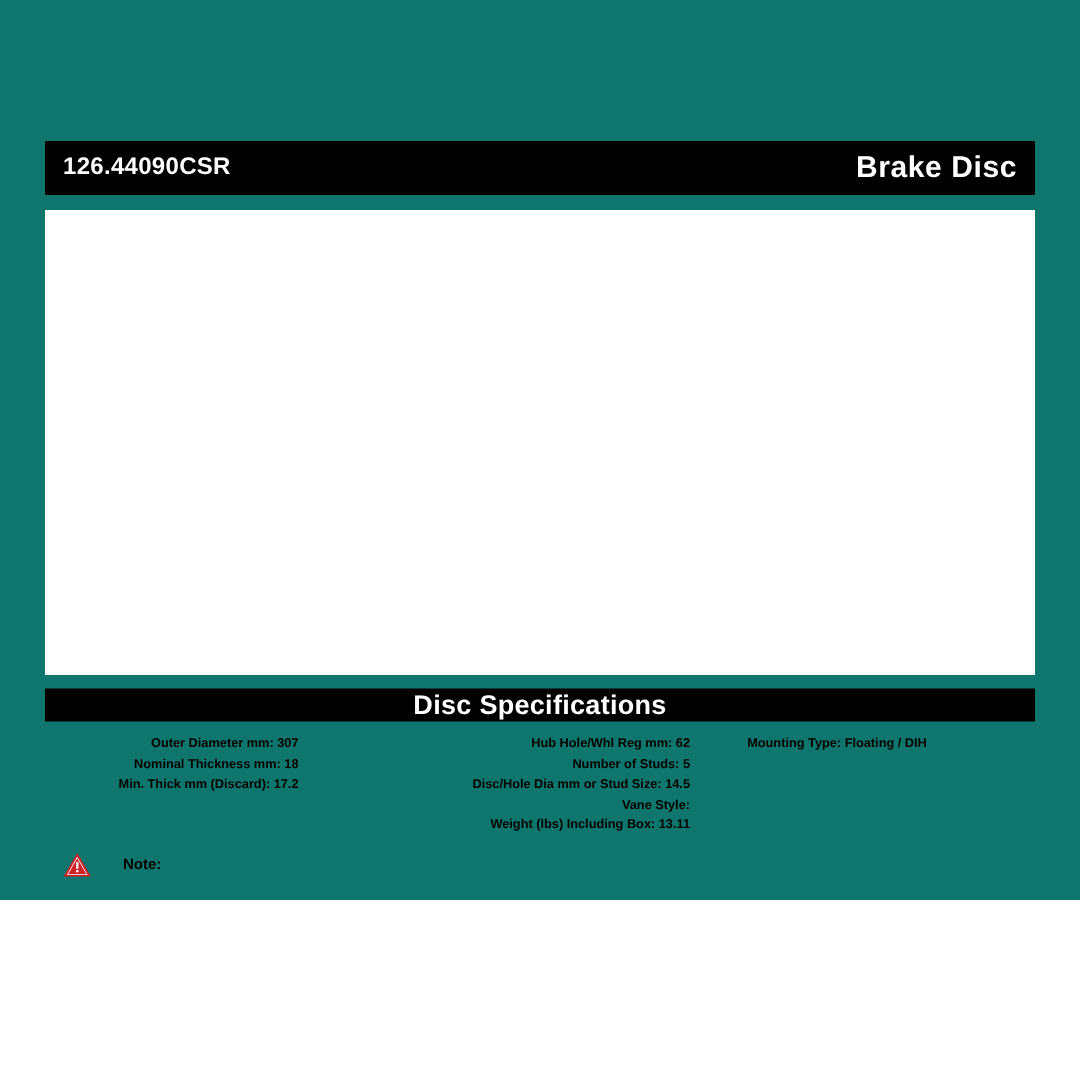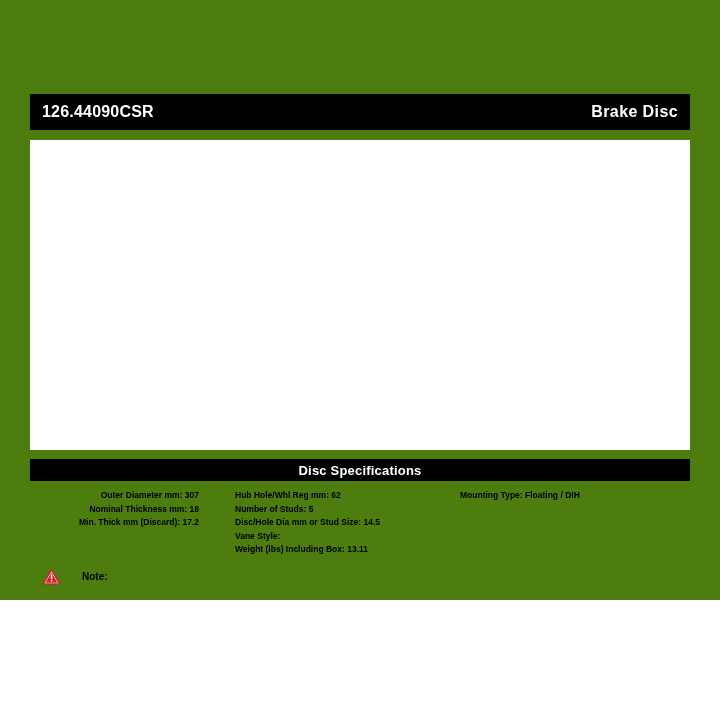--- a/index.html
+++ b/index.html
@@ -15,21 +15,21 @@
     position: relative;
     overflow: hidden;
   }
 
   .sheet {
     position: absolute;
     left: 0;
     top: 0;
     width: 720px;
     height: 720px;
-    background: #4d7c0f;
+    background: #0f766e;
   }
 
   
   .header-bar {
     position: absolute;
     left: 30px;
     top: 94px;
     width: 660px;
     height: 36px;
     background: #000000;
@@ -40,21 +40,21 @@
     box-sizing: border-box;
   }
   .header-part {
     color: #ffffff;
     font-size: 16px;
     font-weight: bold;
     letter-spacing: 0.2px;
   }
   .header-title {
     color: #ffffff;
-    font-size: 16px;
+    font-size: 20px;
     font-weight: bold;
     letter-spacing: 0.4px;
   }
 
   
   .product-image-area {
     position: absolute;
     left: 30px;
     top: 140px;
     width: 660px;
@@ -66,21 +66,21 @@
   .specs-block {
     position: absolute;
     left: 30px;
     top: 459px;
     width: 660px;
   }
   .specs-header {
     height: 22px;
     background: #000000;
     color: #ffffff;
-    font-size: 13px;
+    font-size: 18px;
     font-weight: bold;
     display: flex;
     align-items: center;
     justify-content: center;
     letter-spacing: 0.2px;
   }
   .specs-body {
     position: relative;
     padding-top: 22px;
     height: 120px;
@@ -95,22 +95,22 @@
   .col-mid   { left: 205px; width: 225px; }
   .col-right { left: 430px; width: 230px; }
 
   .spec-row {
     font-size: 8.5px;
     font-weight: bold;
     line-height: 13.5px;
     white-space: nowrap;
   }
   .col-left .spec-row  { text-align: right; padding-right: 36px; }
-  .col-mid .spec-row   { text-align: left; }
-  .col-right .spec-row { text-align: left; padding-right: 34px; }
+  .col-mid .spec-row   { text-align: right; }
+  .col-right .spec-row { text-align: center; padding-right: 34px; }
 
   .spec-label { font-weight: bold; }
   .spec-value { font-weight: bold; }
 
   
   .note-row {
     position: absolute;
     left: 42px;
     top: 568px;
     display: flex;

